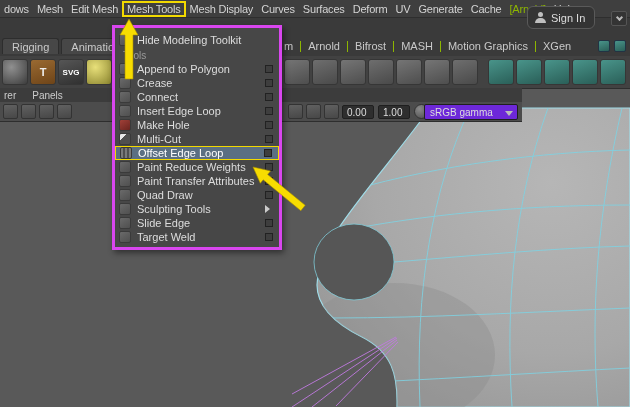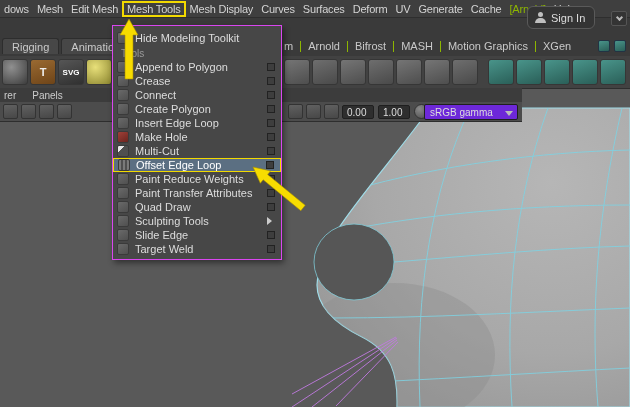--- a/index.html
+++ b/index.html
@@ -81,21 +81,21 @@
   .csbox { position:absolute; left:424px; top:2px; width:94px; height:16px;
            background:#6d28d9; border:1px solid #1f1f1f; border-radius:2px;
            color:#dddddd; font-size:10px; display:flex; align-items:center;
            padding:0 5px; cursor:pointer; }
   .tri-down { position:absolute; right:4px; top:6px; width:0; height:0;
               border-left:4px solid transparent; border-right:4px solid transparent;
               border-top:5px solid #bbbbbb; }
 
   
   .menu { position:absolute; left:112px; top:25px; width:170px; z-index:5;
-          background:#474747; border:1px solid #d946ef;
+          background:#474747; border:3px solid #d946ef;
           box-shadow:2px 3px 6px rgba(0,0,0,0.45); padding:3px 0; }
   .mi-hide { height:18px; display:flex; align-items:center; gap:6px; padding:0 6px 0 4px;
              color:#dddddd; font-size:11px; cursor:pointer; }
   .mi-section { height:13px; line-height:13px; color:#9a9a9a; font-size:10px;
                 padding-left:8px; }
   .mi { height:14px; display:flex; align-items:center; gap:6px; padding:0 6px 0 4px;
         color:#dddddd; font-size:11px; cursor:pointer; }
   .mi.selected { background:#5b6f82; border:1px solid #f2d900; color:#ffffff; }
   .mi-icon { flex:0 0 12px; width:12px; height:12px; border-radius:2px;
              background:linear-gradient(145deg,#6a6a6a,#4f4f4f); border:1px solid #3a3a3a; }
@@ -263,25 +263,20 @@
       <span class="mi-label">Crease</span>
       <span class="mi-box"></span>
     </div>
     <div class="mi">
       <span class="mi-icon"></span>
       <span class="mi-label">Connect</span>
       <span class="mi-box"></span>
     </div>
     <div class="mi">
       <span class="mi-icon"></span>
-      <span class="mi-label">Create Polygon</span>
-      <span class="mi-box"></span>
-    </div>
-    <div class="mi">
-      <span class="mi-icon"></span>
       <span class="mi-label">Insert Edge Loop</span>
       <span class="mi-box"></span>
     </div>
     <div class="mi">
       <span class="mi-icon red"></span>
       <span class="mi-label">Make Hole</span>
       <span class="mi-box"></span>
     </div>
     <div class="mi">
       <span class="mi-icon blade"></span>

